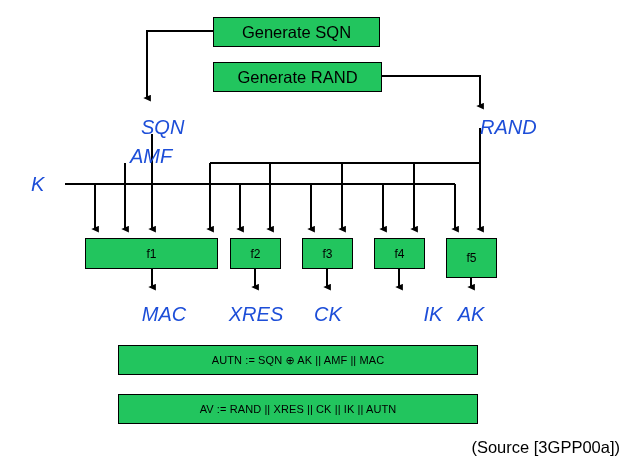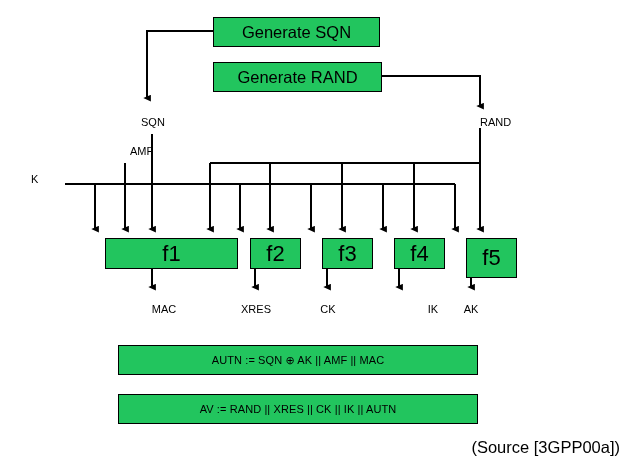--- a/index.html
+++ b/index.html
@@ -28,28 +28,29 @@
     border: 1.6px solid #000000;
     background: #22c55e;
     display: flex;
     align-items: center;
     justify-content: center;
     color: #000000;
     font-family: "Liberation Sans", sans-serif;
     white-space: nowrap;
   }
   .gen-box { font-size: 16.5px; }
-  .f-box   { font-size: 22px; margin-left: 20px; }
+  .f-box   { font-size: 12px; }
   .formula-box { font-size: 11px; letter-spacing: 0.1px; }
   .lbl {
     position: absolute;
-    color: #000000;
+    color: #1d4ed8;
     font-family: "Liberation Sans", sans-serif;
-    font-size: 11px;
+    font-size: 20px;
     white-space: nowrap;
+    font-style: italic;
   }
   .lbl-center {
     transform: translateX(-50%);
     text-align: right;
   }
   .src-note {
     position: absolute;
     font-size: 16.5px;
     color: #000000;
     white-space: nowrap;

